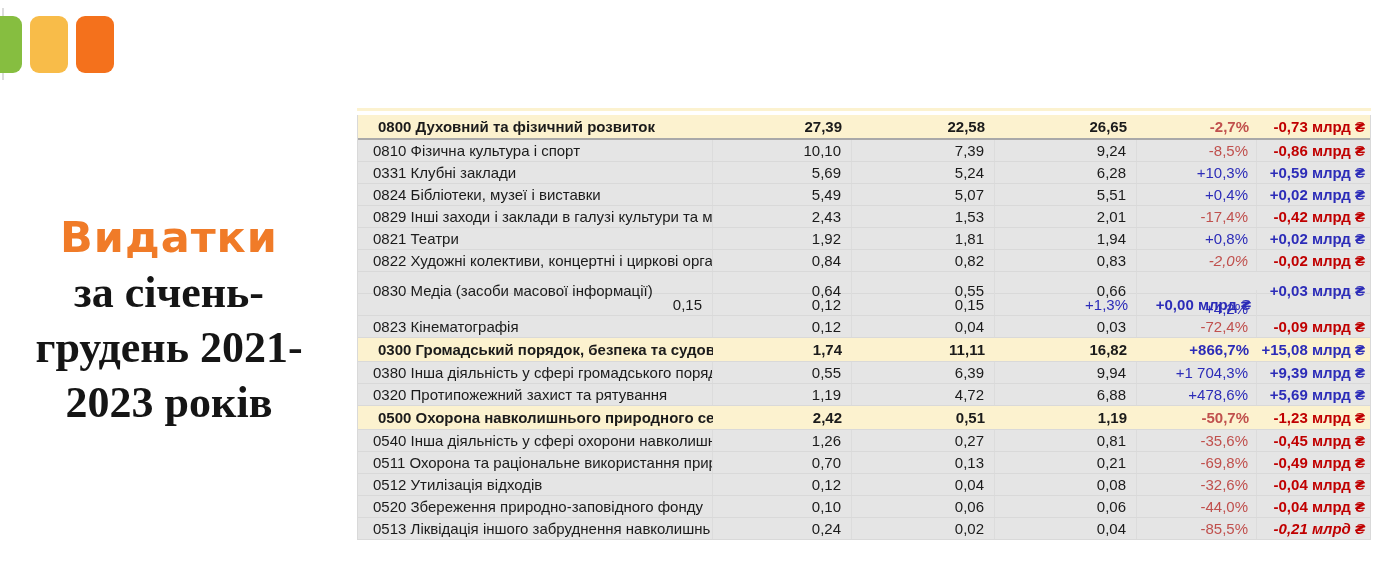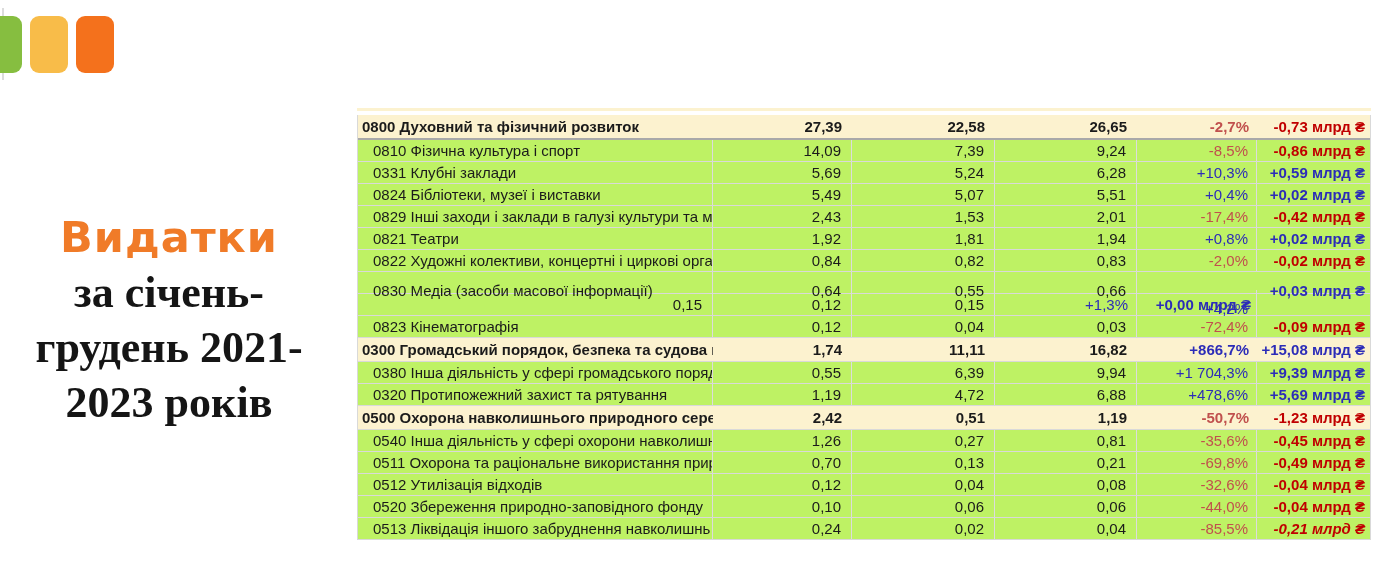--- a/index.html
+++ b/index.html
@@ -38,32 +38,32 @@
     border-left:1px solid #d9d9d9;
     border-right:1px solid #d9d9d9;
     font-size:15px;color:#1b1b1b;
   }
   .row{
     display:grid;
     grid-template-columns:355px 139px 143px 142px 120px 114px;
     height:21px;
     align-items:center;
     border-bottom:1px solid #d9d9d9;
-    background:#bef264;
+    background:#e5e5e5;
     white-space:nowrap;
   }
   .row.section{
     font-weight:bold;
     height:23px;
   }
   .row.freeze{border-bottom:2px solid #a9a9a9;}
   .cell{overflow:hidden;height:100%;display:flex;align-items:center;}
   .row.item .cell{border-right:1px solid #dcdcdc;}
   .row.item .cell:last-child,.row.section .cell{border-right:none;}
-  .c-label{padding-left:4px;}
+  .c-label{padding-left:20px;}
   .row.item .c-label{padding-left:15px;}
   .c-num,.c-pct,.c-delta{justify-content:flex-end;}
   .c-num{padding-right:10px;}
   .c-pct{padding-right:8px;}
   .c-delta{padding-right:6px;font-weight:bold;}
 </style>
 </head>
 <body>
 
 <div class="slide">
@@ -88,21 +88,21 @@
         <div class="row section freeze" style="background: rgb(252, 242, 207);">
           <div class="cell c-label">0800 Духовний та фізичний розвиток</div>
           <div class="cell c-num">27,39</div>
           <div class="cell c-num">22,58</div>
           <div class="cell c-num">26,65</div>
           <div class="cell c-pct" style="color: rgb(192, 80, 77);">-2,7%</div>
           <div class="cell c-delta" style="color: rgb(192, 0, 0);">-0,73 млрд ₴</div>
         </div>
         <div class="row item">
           <div class="cell c-label">0810 Фізична культура і спорт</div>
-          <div class="cell c-num">14,09</div>
+          <div class="cell c-num">10,10</div>
           <div class="cell c-num">7,39</div>
           <div class="cell c-num">9,24</div>
           <div class="cell c-pct" style="color: rgb(192, 80, 77);">-8,5%</div>
           <div class="cell c-delta" style="color: rgb(192, 0, 0);">-0,86 млрд ₴</div>
         </div>
         <div class="row item">
           <div class="cell c-label">0331 Клубні заклади</div>
           <div class="cell c-num">5,69</div>
           <div class="cell c-num">5,24</div>
           <div class="cell c-num">6,28</div>
@@ -131,21 +131,21 @@
           <div class="cell c-num">1,81</div>
           <div class="cell c-num">1,94</div>
           <div class="cell c-pct" style="color: rgb(44, 44, 184);">+0,8%</div>
           <div class="cell c-delta" style="color: rgb(44, 44, 184);">+0,02 млрд ₴</div>
         </div>
         <div class="row item">
           <div class="cell c-label">0822 Художні колективи, концертні і циркові орга</div>
           <div class="cell c-num">0,84</div>
           <div class="cell c-num">0,82</div>
           <div class="cell c-num">0,83</div>
-          <div class="cell c-pct" style="color: rgb(192, 80, 77);">-2,0%</div>
+          <div class="cell c-pct" style="color: rgb(192, 80, 77); font-style: italic;">-2,0%</div>
           <div class="cell c-delta" style="color: rgb(192, 0, 0);">-0,02 млрд ₴</div>
         </div>
         <div class="row item">
           <div class="cell c-label">0830 Медіа (засоби масової інформації)</div>
           <div class="cell c-num">0,64</div>
           <div class="cell c-num">0,55</div>
           <div class="cell c-num">0,66</div>
           <div class="cell c-pct" style="color: rgb(44, 44, 184); margin-top: 36px;">+4,2%</div>
           <div class="cell c-delta" style="color: rgb(44, 44, 184);">+0,03 млрд ₴</div>
         </div>

